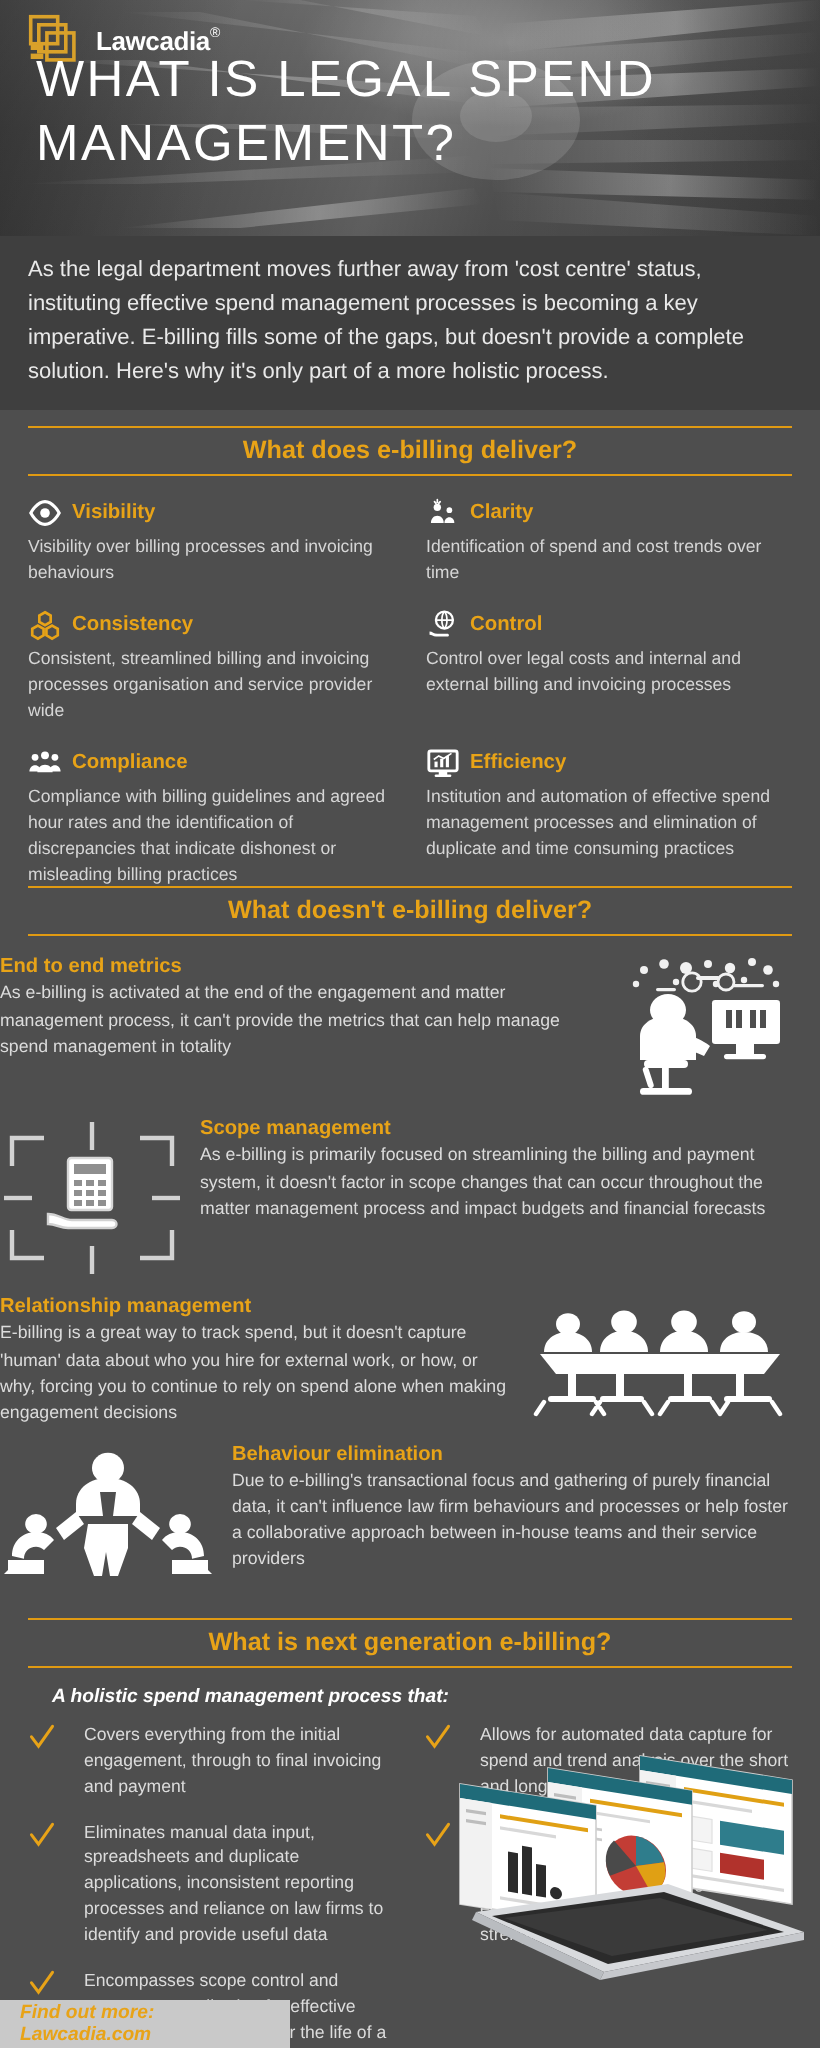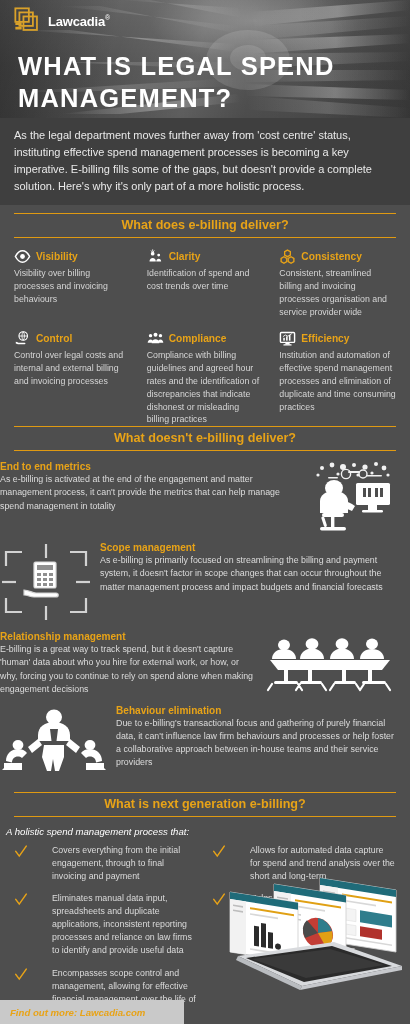--- a/index.html
+++ b/index.html
@@ -27,66 +27,66 @@
     position: absolute; right: 0; top: 0; width: 120px; height: 118px;
     background: linear-gradient(260deg, rgba(20,20,20,0.35), rgba(20,20,20,0) 80%);
   }
 
   .logo-row { position: absolute; left: 14px; top: 7px; display: flex; align-items: center; gap: 7px; z-index: 3; }
   .logo-mark { width: 27px; height: 27px; display: block; }
   .logo-word { font-size: 13px; font-weight: 700; color: #ffffff; letter-spacing: -0.2px; }
   .logo-reg { font-size: 7px; vertical-align: super; color: #ffffff; font-weight: 400; }
 
   .hero-title {
-    position: absolute; left: 18px; top: 50px; right: 14px; z-index: 3;
-    color: #ffffff; font-size: 25.5px; font-weight: 700;
+    position: absolute; left: 18px; top: 24px; right: 14px; z-index: 3;
+    color: #ffffff; font-size: 25.5px; font-weight: 400;
     letter-spacing: 1.2px; line-height: 1.27;
   }
 
   
   .intro {
     position: relative; padding: 9px 14px 10px 14px;
     background: rgba(60,60,60,0.80);
     color: #e9e9e9; font-size: 11px; line-height: 1.55;
   }
 
   
   .band { margin: 8px 14px 0 14px; padding: 4px 0 5px 0;
           border-top: 1.6px solid #e09a12; border-bottom: 1.6px solid #e09a12; }
   .band h2 { text-align: center; color: #e8a317; font-size: 12.6px; font-weight: 700; }
 
   
-  .benefits { padding: 10px 14px 0 14px; display: grid; grid-template-columns: 1fr 1fr 1fr; column-gap: 16px; row-gap: 11px; }
+  .benefits { padding: 10px 14px 0 14px; display: grid; grid-template-columns: 1fr 1fr; column-gap: 16px; row-gap: 11px; }
   .bcell { }
   .bhead { display: flex; align-items: center; gap: 5px; margin-bottom: 2px; }
   .bhead .ic { width: 17px; height: 17px; flex: 0 0 17px; display: block; }
   .bhead .t { color: #e8a317; font-size: 10.2px; font-weight: 700; }
   .bbody { color: #d6d6d6; font-size: 8.8px; line-height: 1.47; }
 
   
   .blocks { padding: 10px 14px 4px 0; }
   .blk { display: flex; align-items: flex-start; gap: 8px; margin-bottom: 9px; }
   .blk .txt { flex: 1 1 auto; }
   .blk .bt { color: #e8a317; font-size: 10.1px; font-weight: 700; margin-bottom: 1px; }
   .blk .bp { color: #dcdcdc; font-size: 8.85px; line-height: 1.48; }
   .blk .art { flex: 0 0 auto; display: flex; align-items: center; justify-content: center; }
 
   
-  .holistic { padding: 9px 14px 0 6px; color: #ffffff; font-size: 9.6px; font-weight: 400; font-style: italic; }
+  .holistic { padding: 9px 14px 0 26px; color: #ffffff; font-size: 9.6px; font-weight: 700; font-style: italic; }
   .checks { padding: 7px 14px 0 14px; display: grid; grid-template-columns: 1fr 1fr; column-gap: 14px; row-gap: 10px; }
-  .chk { display: flex; align-items: flex-start; gap: 24px; }
+  .chk { display: flex; align-items: flex-start; gap: 14px; }
   .chk .tick { width: 14px; height: 14px; flex: 0 0 14px; margin-top: 1px; }
   .chk .ct { color: #dcdcdc; font-size: 8.8px; line-height: 1.47; }
 
   
   .laptop-wrap { position: absolute; right: 4px; bottom: 30px; width: 190px; height: 124px; }
 
   
   .footer {
-    position: absolute; left: 0; bottom: 0; width: 184px; height: 24px;
+    position: absolute; left: 0; bottom: 0; width: 145px; height: 24px;
     background: #c9c9c9; display: flex; align-items: center; padding-left: 10px;
   }
   .footer span { color: #e8a317; font-size: 9.6px; font-weight: 700; font-style: italic; }
 </style>
 </head>
 <body>
 
 <div class="page">
 
   <div class="hero">

